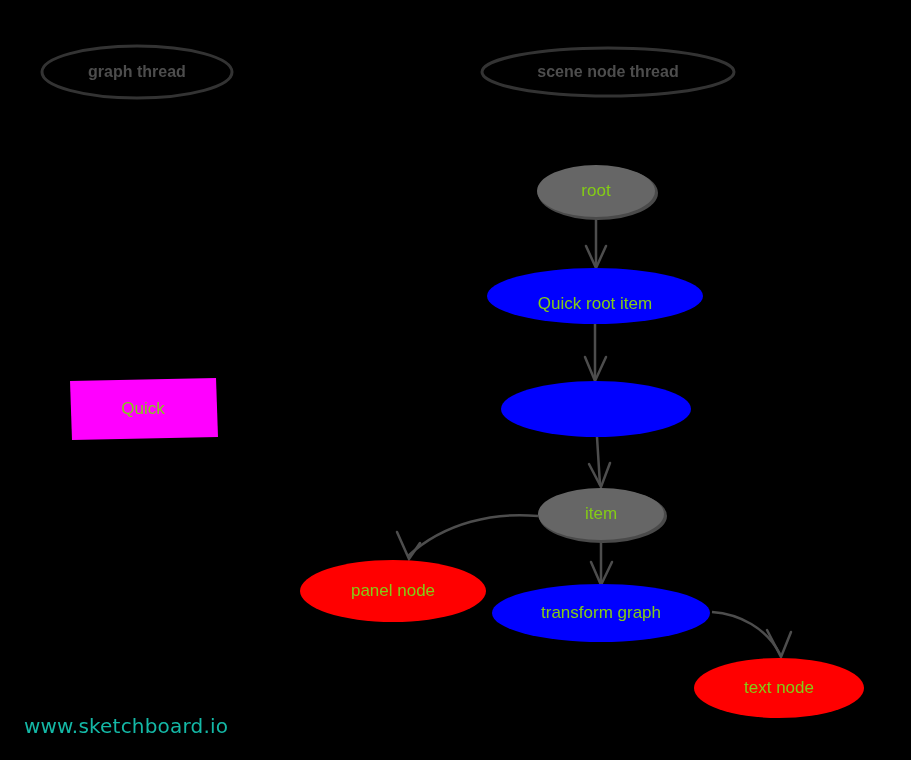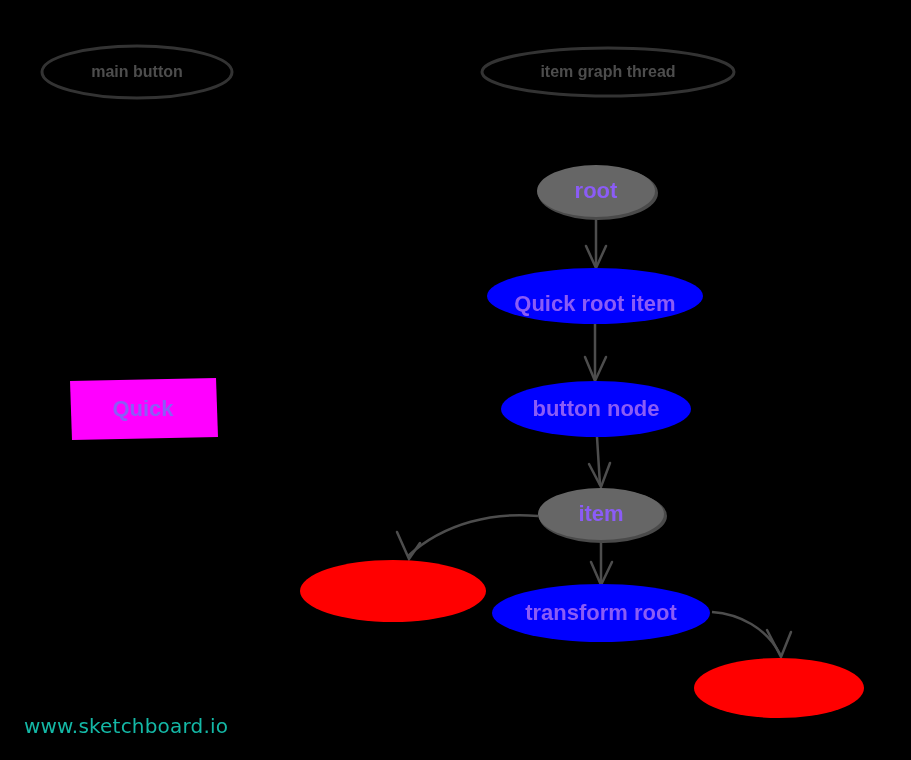--- a/index.html
+++ b/index.html
@@ -25,23 +25,23 @@
   .node-label {
     position: absolute;
     display: flex;
     align-items: center;
     justify-content: center;
     text-align: center;
     pointer-events: none;
     white-space: nowrap;
   }
   .label-white {
-    color: #8b5cf6;
-    font-weight: bold;
-    font-size: 22px;
+    color: #84cc16;
+    font-weight: normal;
+    font-size: 17px;
   }
   .label-thread {
     color: #4d4d4d;
     font-weight: bold;
     font-size: 16px;
   }
   .watermark {
     position: absolute;
     left: 24px;
     top: 714px;
@@ -103,33 +103,34 @@
 
     <ellipse cx="393" cy="591" rx="93" ry="31" fill="#ff0000"></ellipse>
 
     <ellipse cx="601" cy="613" rx="109" ry="29" fill="#0000ff"></ellipse>
 
     <ellipse cx="779" cy="688" rx="85" ry="30" fill="#ff0000"></ellipse>
 
     <path d="M 70 381 L 216 378 L 218 437 L 72 440 Z" fill="#ff00ff"></path>
   </svg>
 
-  <div class="node-label label-thread" style="left:42px; top:58px; width:190px; height:28px;">main button</div>
+  <div class="node-label label-thread" style="left:42px; top:58px; width:190px; height:28px;">graph thread</div>
 
-  <div class="node-label label-thread" style="left:482px; top:58px; width:252px; height:28px;">item graph thread</div>
+  <div class="node-label label-thread" style="left:482px; top:58px; width:252px; height:28px;">scene node thread</div>
 
   <div class="node-label label-white" style="left:537px; top:177px; width:118px; height:28px;">root</div>
 
   <div class="node-label label-white" style="left:487px; top:290px; width:216px; height:28px;">Quick root item</div>
 
-  <div class="node-label label-white" style="left:501px; top:395px; width:190px; height:28px;">button node</div>
 
   <div class="node-label label-white" style="left:538px; top:500px; width:126px; height:28px;">item</div>
 
+  <div class="node-label label-white" style="left:300px; top:577px; width:186px; height:28px;">panel node</div>
 
-  <div class="node-label label-white" style="left:492px; top:599px; width:218px; height:28px;">transform root</div>
+  <div class="node-label label-white" style="left:492px; top:599px; width:218px; height:28px;">transform graph</div>
 
+  <div class="node-label label-white" style="left:694px; top:674px; width:170px; height:28px;">text node</div>
 
   <div class="node-label label-white" style="left:68px; top:395px; width:150px; height:28px;">Quick</div>
 
   <div class="watermark">www.sketchboard.io</div>
 
 </div>
 
 </body></html>

